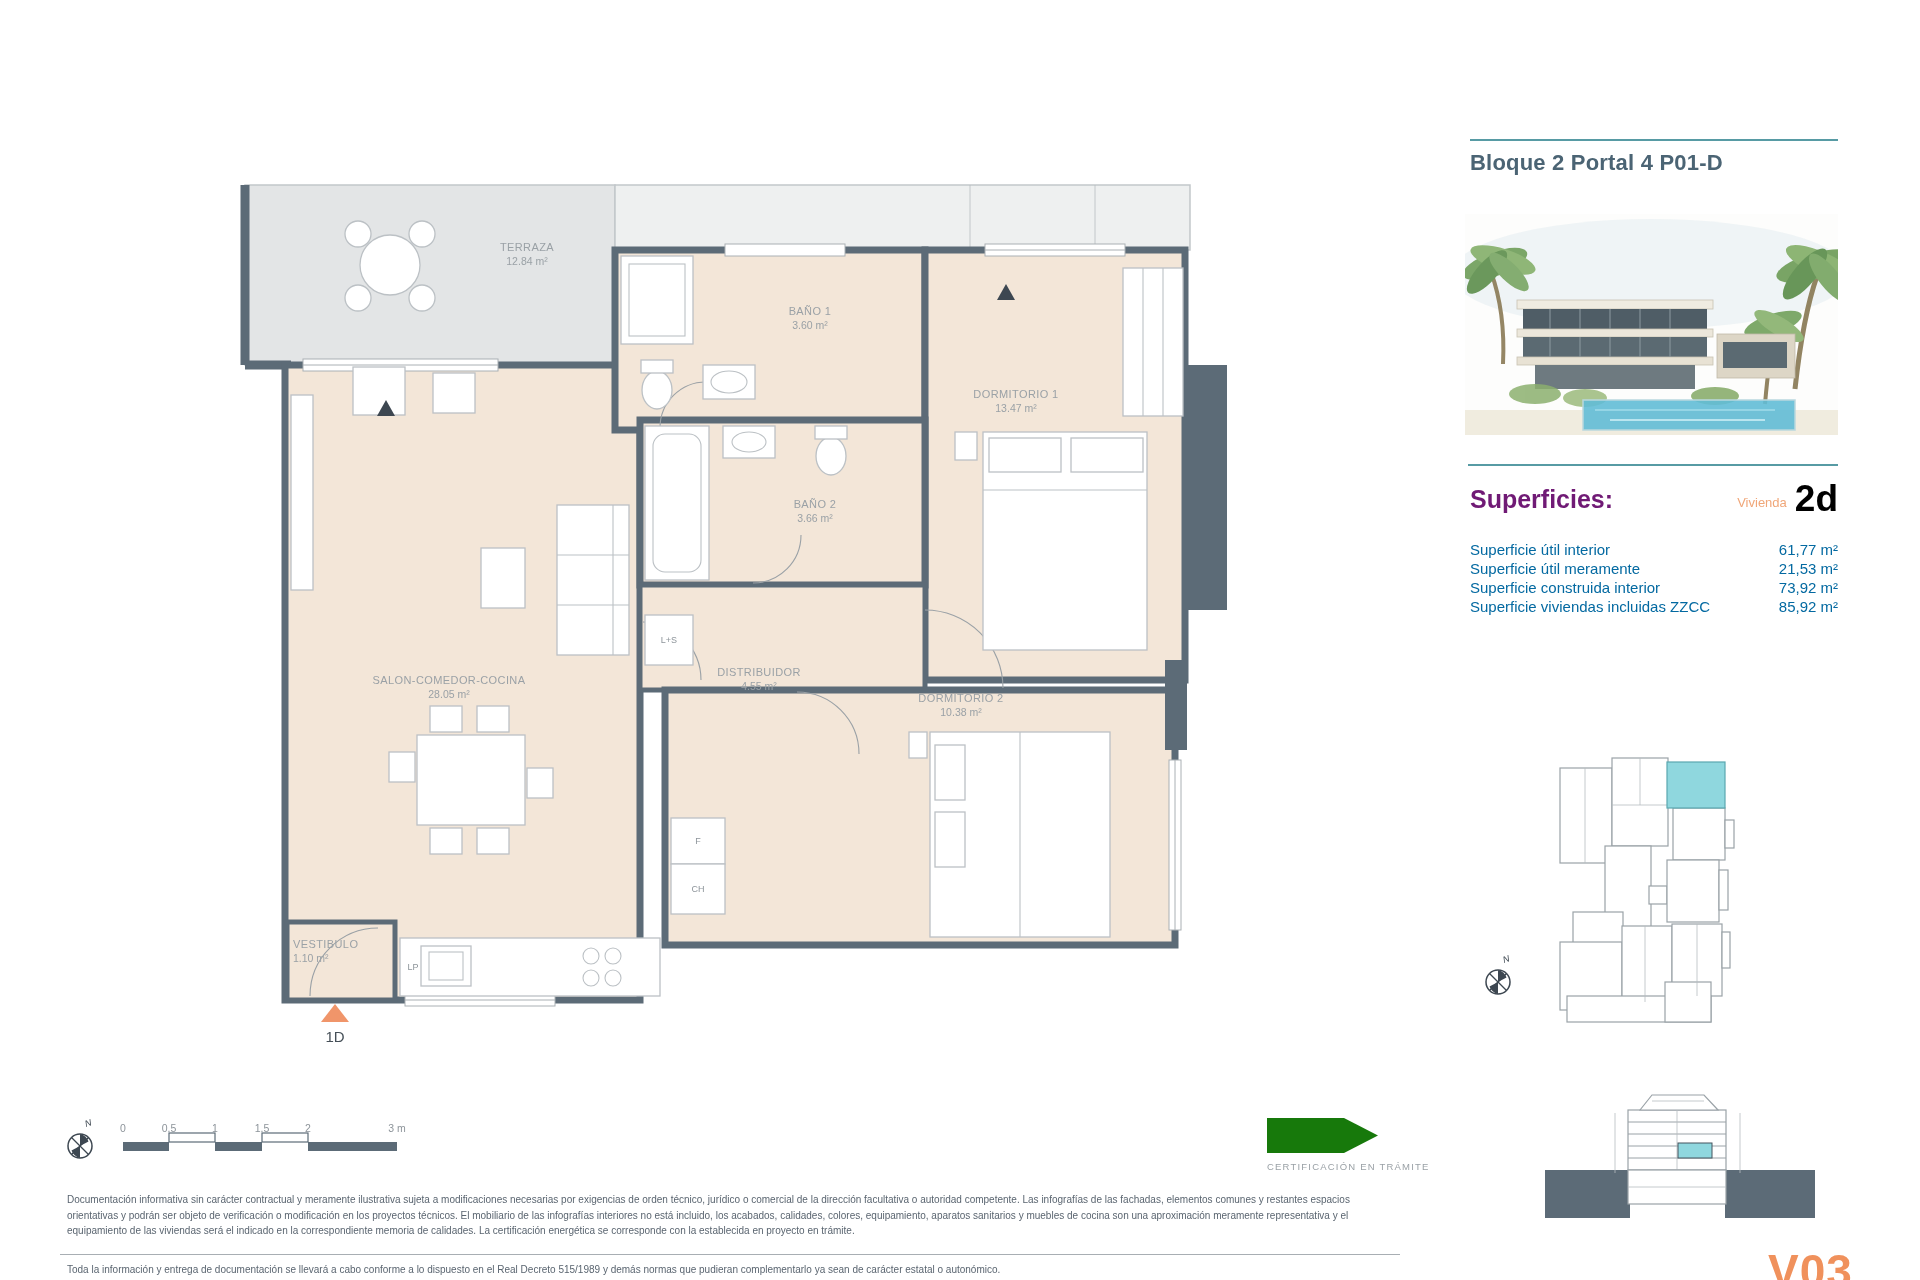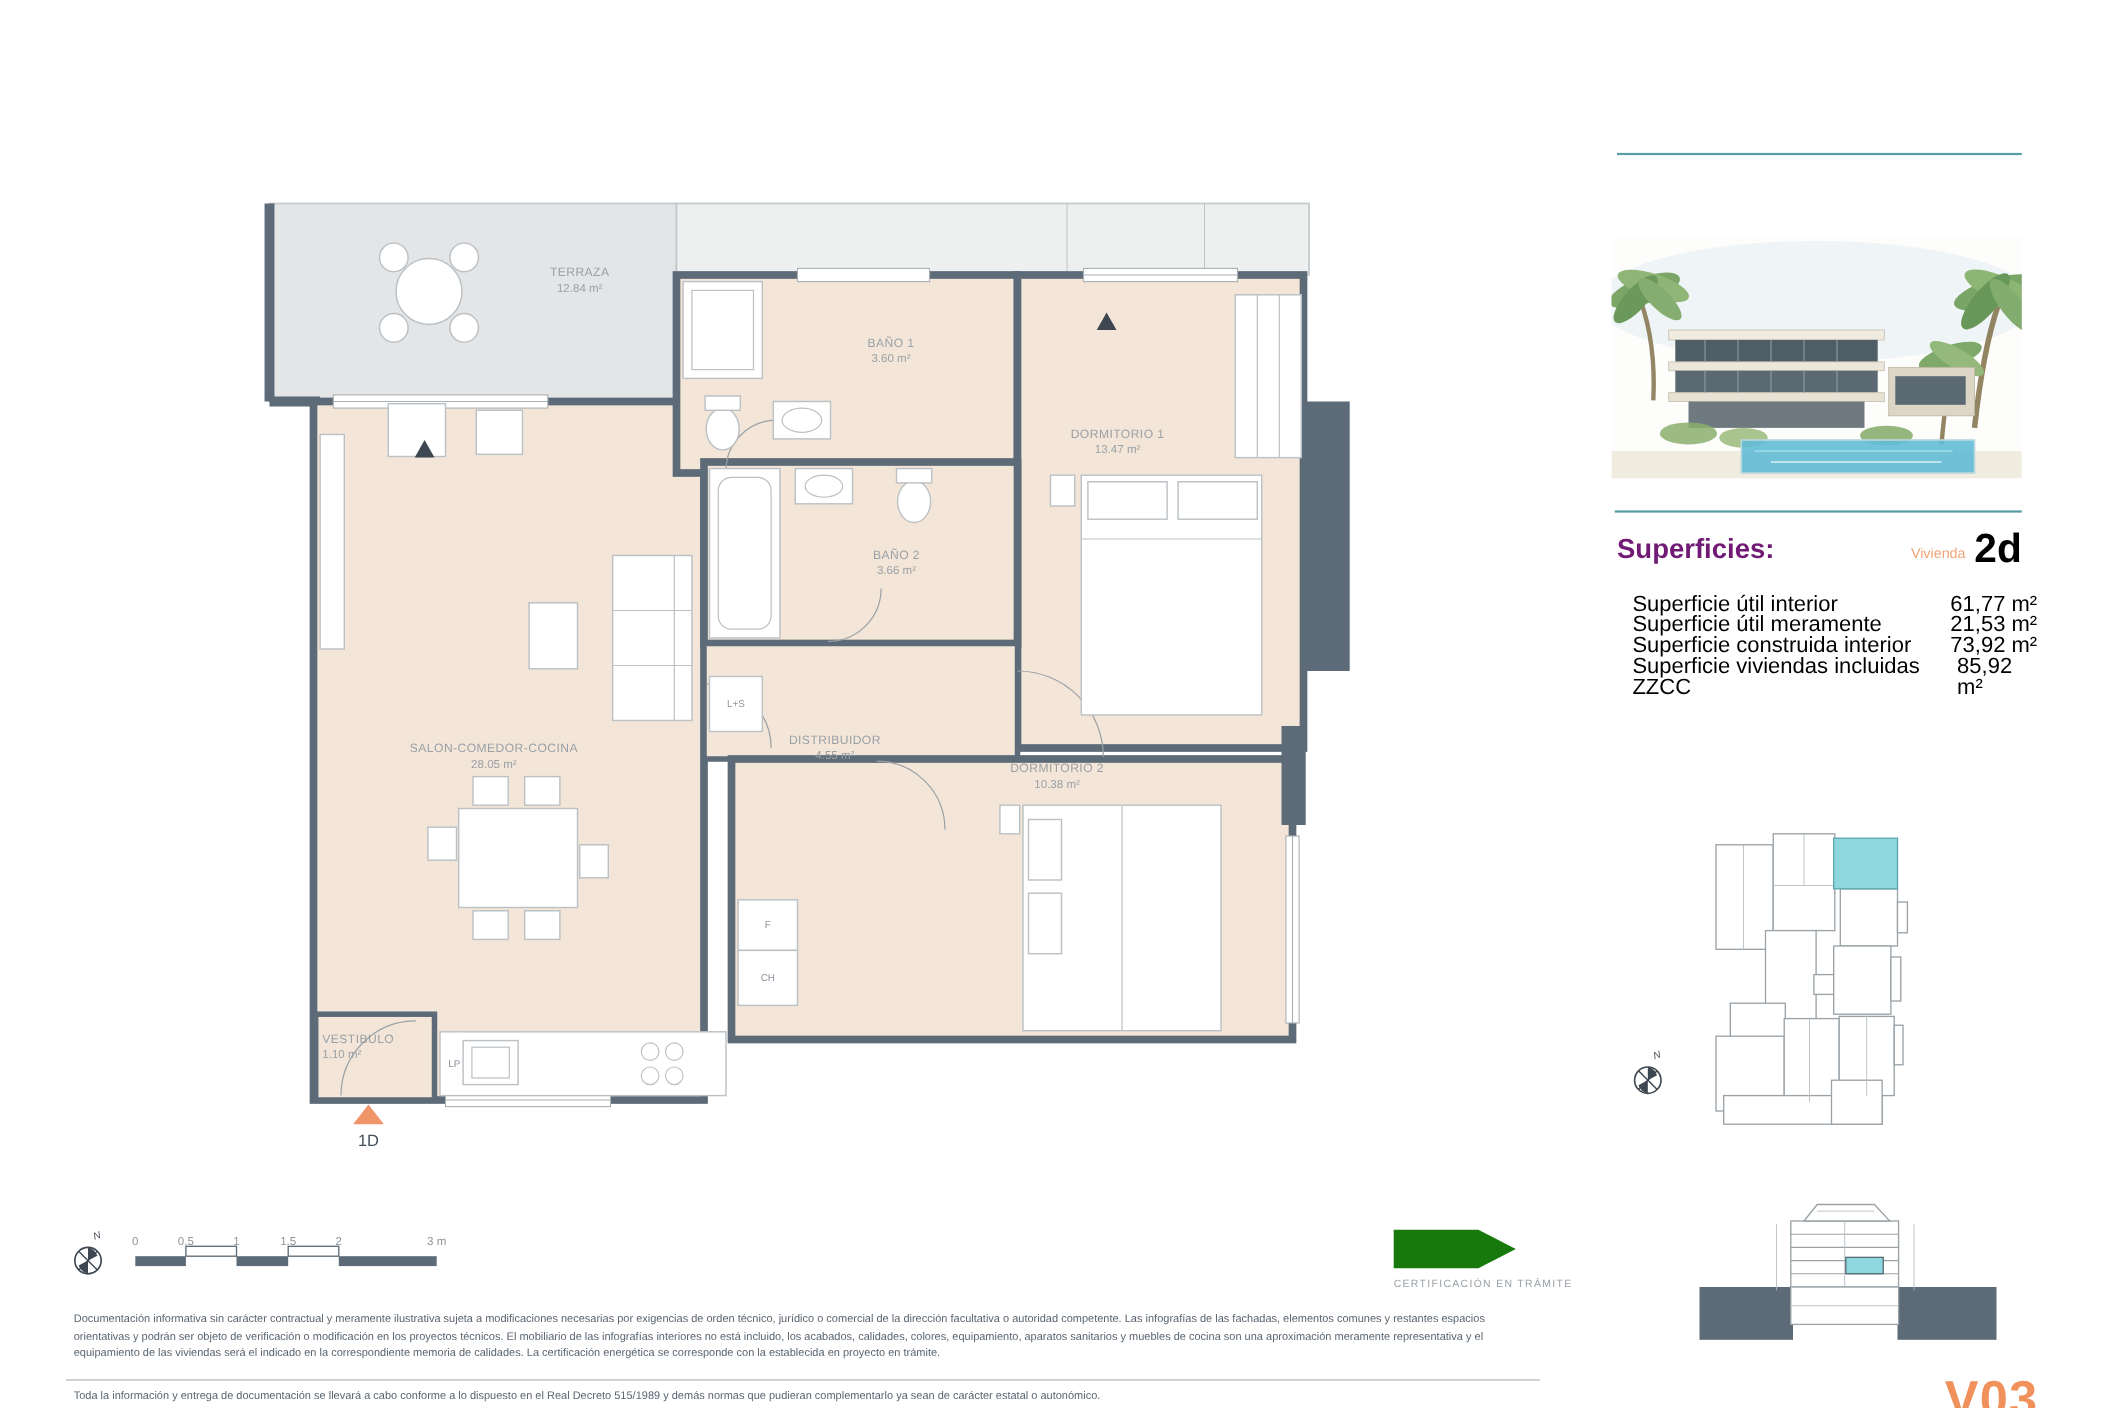--- a/index.html
+++ b/index.html
@@ -6,21 +6,21 @@
   #sheet{position:relative;width:1920px;height:1280px;background:#ffffff;overflow:hidden;
          font-family:"Liberation Sans",sans-serif;color:#4b6474;}
   .abs{position:absolute;}
   .rule{position:absolute;height:2px;background:#579ba4;}
   .sheet-title{position:absolute;left:1470px;top:150px;width:380px;font-size:22px;font-weight:bold;
                color:#4b6474;letter-spacing:.2px;}
   .sup-head{position:absolute;left:1470px;top:483px;width:368px;display:flex;align-items:flex-end;justify-content:space-between;}
   .sup-head .h{font-size:25px;font-weight:bold;color:#701a75;}
   .sup-head .viv{font-size:13px;color:#f0a678;padding-bottom:4px;}
   .sup-head .code{font-size:37px;font-weight:bold;color:#000000;line-height:.85;margin-left:8px;}
-  .sup-rows{position:absolute;left:1470px;top:540px;width:368px;font-size:20px;color:#000000;margin-left:14px;}
+  .sup-rows{position:absolute;left:1470px;top:540px;width:368px;font-size:15px;color:#0369a1;}
   .sup-row{display:flex;justify-content:space-between;line-height:19px;}
   .legal{position:absolute;left:67px;width:1330px;font-size:10px;line-height:15.6px;color:#5a6570;text-align:left;}
   .divider{position:absolute;left:60px;top:1254px;width:1340px;height:1px;background:#a8aeb3;}
   .cert-label{font-size:9.5px;letter-spacing:1.2px;fill:#9aa1a6;}
   .logo{position:absolute;left:1768px;top:1244px;font-size:46px;font-weight:bold;color:#f0915c;letter-spacing:1px;}
   
   .rlabel{font-size:11px;fill:#9aa1a6;letter-spacing:.4px;}
   .rarea{font-size:10.5px;fill:#9aa1a6;}
   .clabel{font-size:9px;fill:#8d949a;}
   .furn{fill:#ffffff;stroke:#bcc1c5;stroke-width:1.3;}
@@ -181,20 +181,21 @@
       <text class="clabel" x="188" y="810">LP</text>
       <text class="clabel" x="473" y="684">F</text>
       <text class="clabel" x="473" y="732">CH</text>
     </g>
 
     <polygon points="96,862 124,862 110,844" fill="#f0956a"></polygon>
     <text x="110" y="882" text-anchor="middle" font-size="15" fill="#454f57">1D</text>
   </svg>
 
   <div class="rule" style="left:1470px;top:139px;width:368px;"></div>
+  <div class="sheet-title">Bloque 2 Portal 4 P01-D</div>
 
   <svg class="abs" style="left:1465px;top:214px;" width="373" height="221" viewBox="0 0 373 221">
     <rect x="0" y="0" width="373" height="221" fill="#fdfdfc"></rect>
     <ellipse cx="186" cy="60" rx="200" ry="55" fill="#e4edf0" opacity=".55"></ellipse>
     <rect x="0" y="196" width="373" height="25" fill="#eae4d3" opacity=".7"></rect>
 
     <g opacity=".9">
       <path d="M38,150 C40,110 34,80 26,58" stroke="#8a7a55" stroke-width="4" fill="none"></path>
       <ellipse cx="30" cy="50" rx="34" ry="12" fill="#6f9e59" transform="rotate(-20 30 50)"></ellipse>
       <ellipse cx="38" cy="46" rx="34" ry="11" fill="#85b06a" transform="rotate(18 38 46)"></ellipse>

